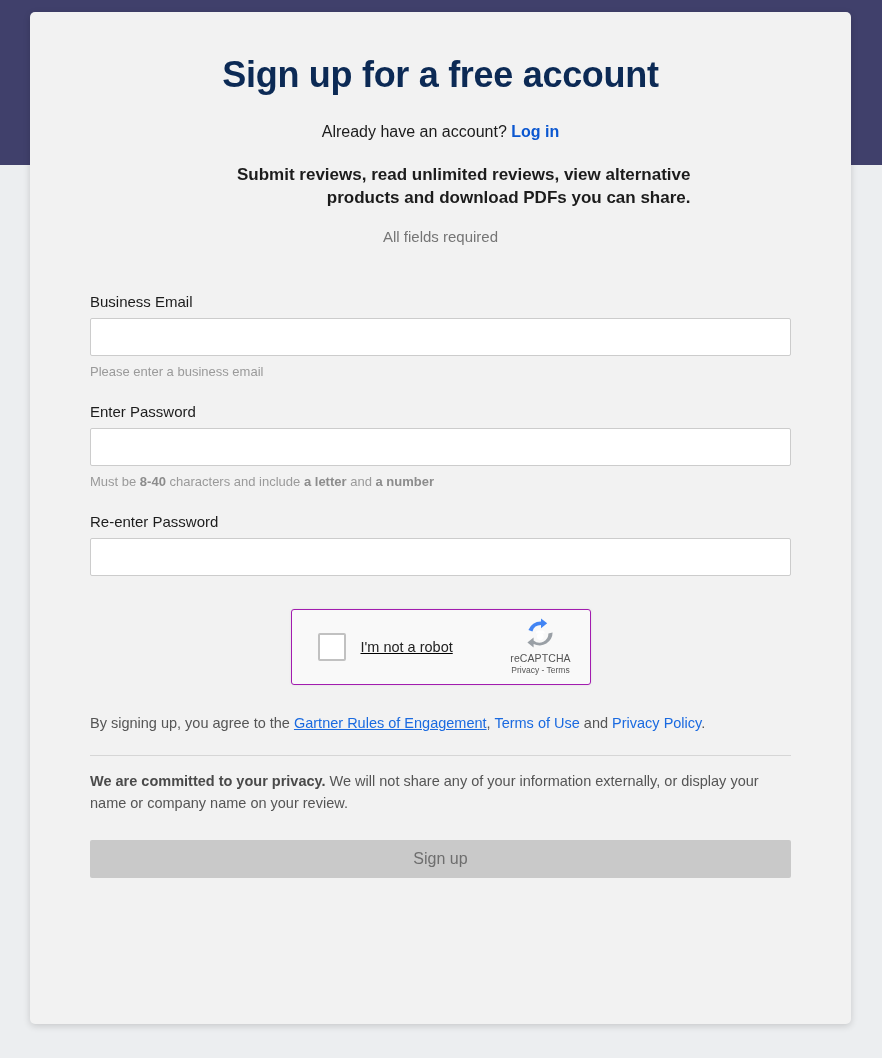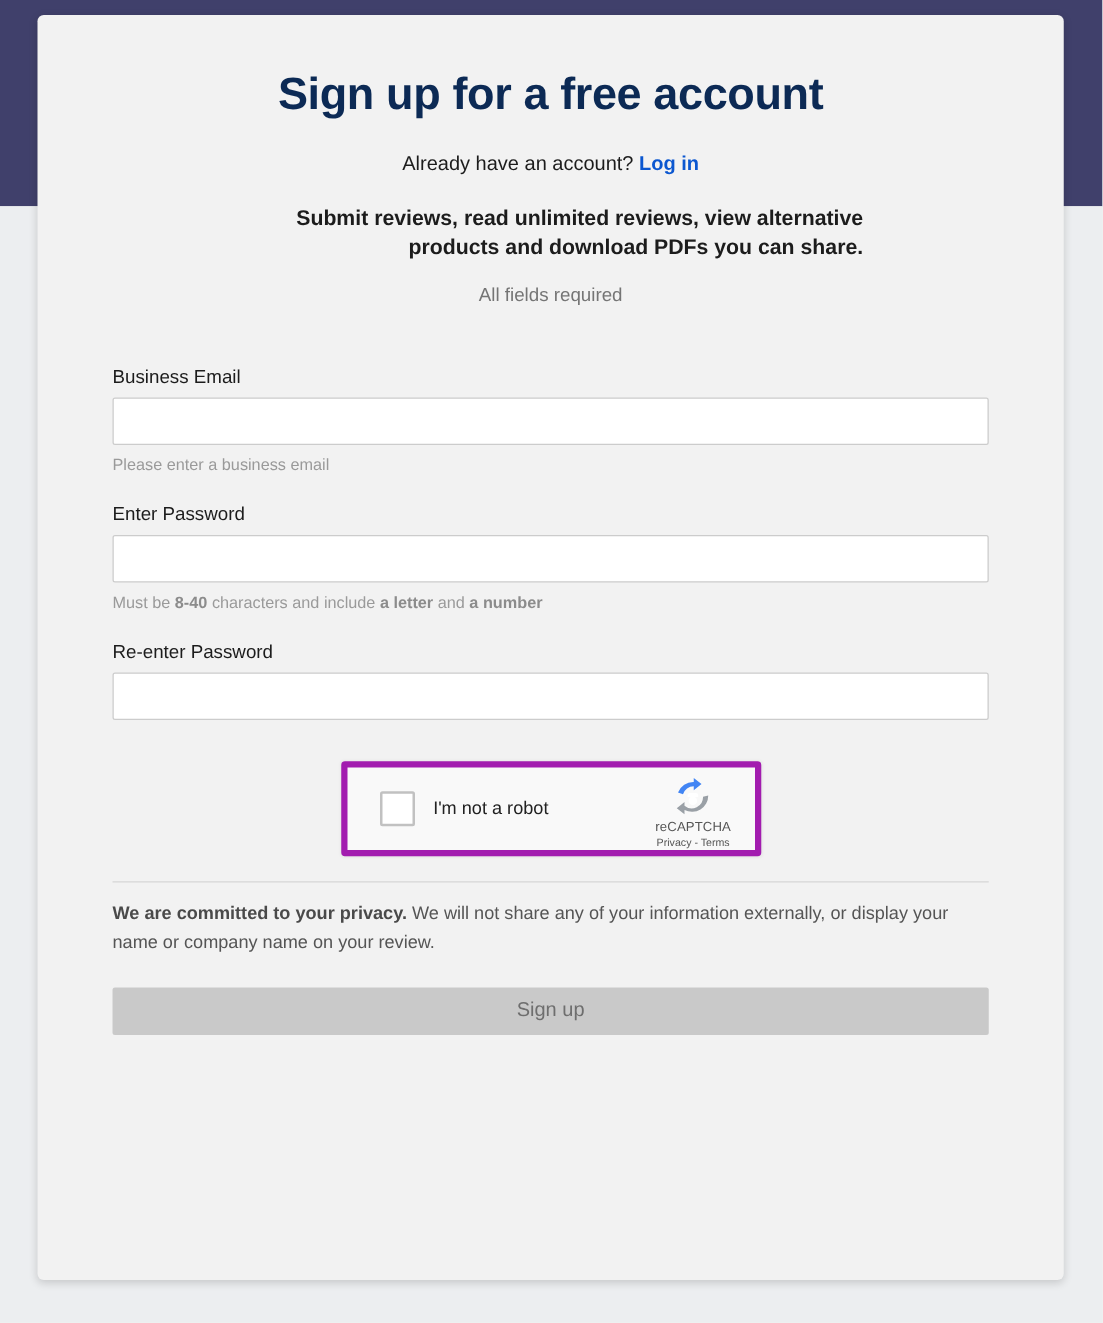--- a/index.html
+++ b/index.html
@@ -130,28 +130,29 @@
   }
   .name-col { width: 225px; }
   .field-block { margin-top: 24px; }
   
   #recaptcha-wrap {
     margin-top: 33px;
     display: flex;
     justify-content: center;
   }
   #recaptcha-widget {
-    width: 336px; height: 76px;
+    width: 300px; height: 76px;
     background: #f9f9f9;
-    border: 5px solid #a21caf;
+    border: 1px solid #a21caf;
     border-radius: 3px;
     box-shadow: 0 0 3px rgba(0,0,0,0.08);
     display: flex;
     align-items: center;
     position: relative;
+    text-decoration: underline;
   }
   #recaptcha-checkbox {
     width: 28px; height: 28px;
     background: #fff;
     border: 2px solid #c1c1c1;
     border-radius: 2px;
     margin-left: 26px;
     cursor: pointer;
     flex: 0 0 auto;
   }
@@ -273,20 +274,21 @@
               <path d="M27.6 14.4 A13 13 0 0 1 8.6 26.0 L8.6 29.4 L2.4 24.6 L8.6 19.6 L8.6 22.6 A9 9 0 0 0 23.4 15.4 Z" fill="#9aa0a6"></path>
               <path d="M13.0 12.4 h4.6 a2 2 0 0 1 2 2 v1.2 h-8.6 v-1.2 a2 2 0 0 1 2 -2 Z" fill="#ffffff"></path>
               <circle cx="15.3" cy="18.6" r="3.4" fill="#ffffff"></circle>
             </svg>
             <span id="recaptcha-brand-name">reCAPTCHA</span>
             <span id="recaptcha-legal">Privacy - Terms</span>
           </div>
         </div>
       </div>
 
+      <p id="terms-text"><span>By signing up, you agree to the </span><a href="#" class="hovered">Gartner Rules of Engagement</a><span>, </span><a href="#">Terms of Use</a><span> and </span><a href="#">Privacy Policy</a><span>.</span></p>
 
       <hr id="privacy-divider">
 
       <p id="privacy-text"><b>We are committed to your privacy.</b><span> We will not share any of your information externally, or display your name or company name on your review.</span></p>
 
       <button id="signup-button" type="button" disabled="">Sign up</button>
 
     </div>
   </div>
 </div>

